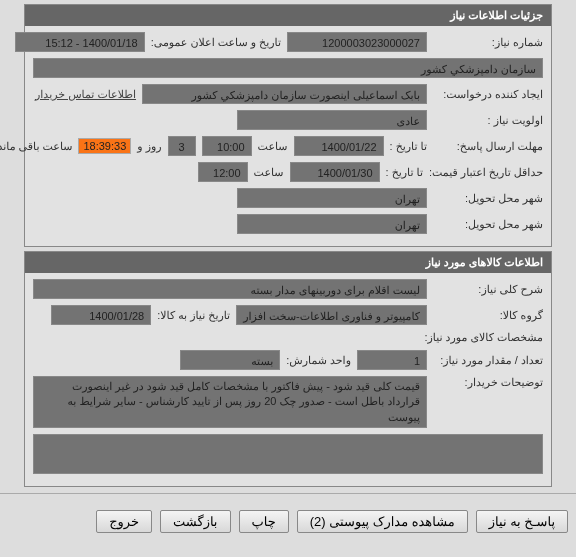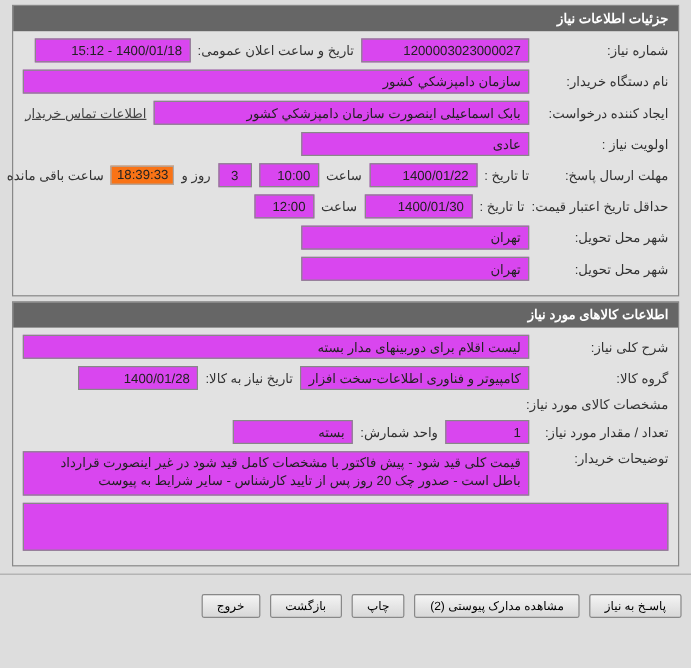--- a/index.html
+++ b/index.html
@@ -10,21 +10,21 @@
 body {
   font-family: Tahoma, Arial, sans-serif;
   font-size: 11px;
   background: #ddd;
   direction: rtl;
   width: 576px;
   color: #222;
 }
 .panel {
   border: 1px solid #888;
-  margin: 4px 10px;
+  margin: 4px 24px;
   background: #e2e2e2;
 }
 .panel-header {
   background: #666;
   color: #fff;
   padding: 4px 8px;
   font-weight: bold;
 }
 .panel-body {
   padding: 6px 8px;
@@ -35,21 +35,21 @@
   gap: 6px;
   margin-bottom: 6px;
   flex-wrap: nowrap;
 }
 .label {
   min-width: 110px;
   text-align: right;
   color: #333;
 }
 .field {
-  background: #d946ef;
+  background: #737373;
   border: 1px solid #888;
   padding: 2px 6px;
   height: 20px;
   line-height: 16px;
   min-width: 100px;
   color: #222;
 }
 .field.wide {
   flex: 1;
 }
@@ -81,21 +81,21 @@
   display: flex;
   gap: 8px;
   justify-content: flex-start;
   padding: 10px 8px 6px;
 }
 .btn {
   border: 1px solid #888;
   background: linear-gradient(#f4f4f4,#d8d8d8);
   padding: 3px 12px;
   font-family: inherit;
-  font-size: 10px;
+  font-size: 13px;
   cursor: pointer;
   border-radius: 2px;
   text-align: right;
 }
 .divider {
   border: none;
   border-top: 1px solid #aaa;
   margin: 6px 0;
 }
 textarea.field {
@@ -114,21 +114,20 @@
   <div class="panel-body">
 
     <div class="row">
       <span class="label">شماره نیاز:</span>
       <span class="field" style="min-width:140px">1200003023000027</span>
       <span class="sub-label">تاریخ و ساعت اعلان عمومی:</span>
       <span class="field" style="min-width:130px">1400/01/18 - 15:12</span>
     </div>
 
     <div class="row">
-      <span class="label">نام دستگاه خریدار:</span>
       <span class="field wide">سازمان دامپزشکي کشور</span>
     </div>
 
     <div class="row">
       <span class="label">ایجاد کننده درخواست:</span>
       <span class="field wide">بابک اسماعیلی اینصورت سازمان دامپزشکي کشور</span>
       <span class="tail-link">اطلاعات تماس خریدار</span>
     </div>
 
     <div class="row">

